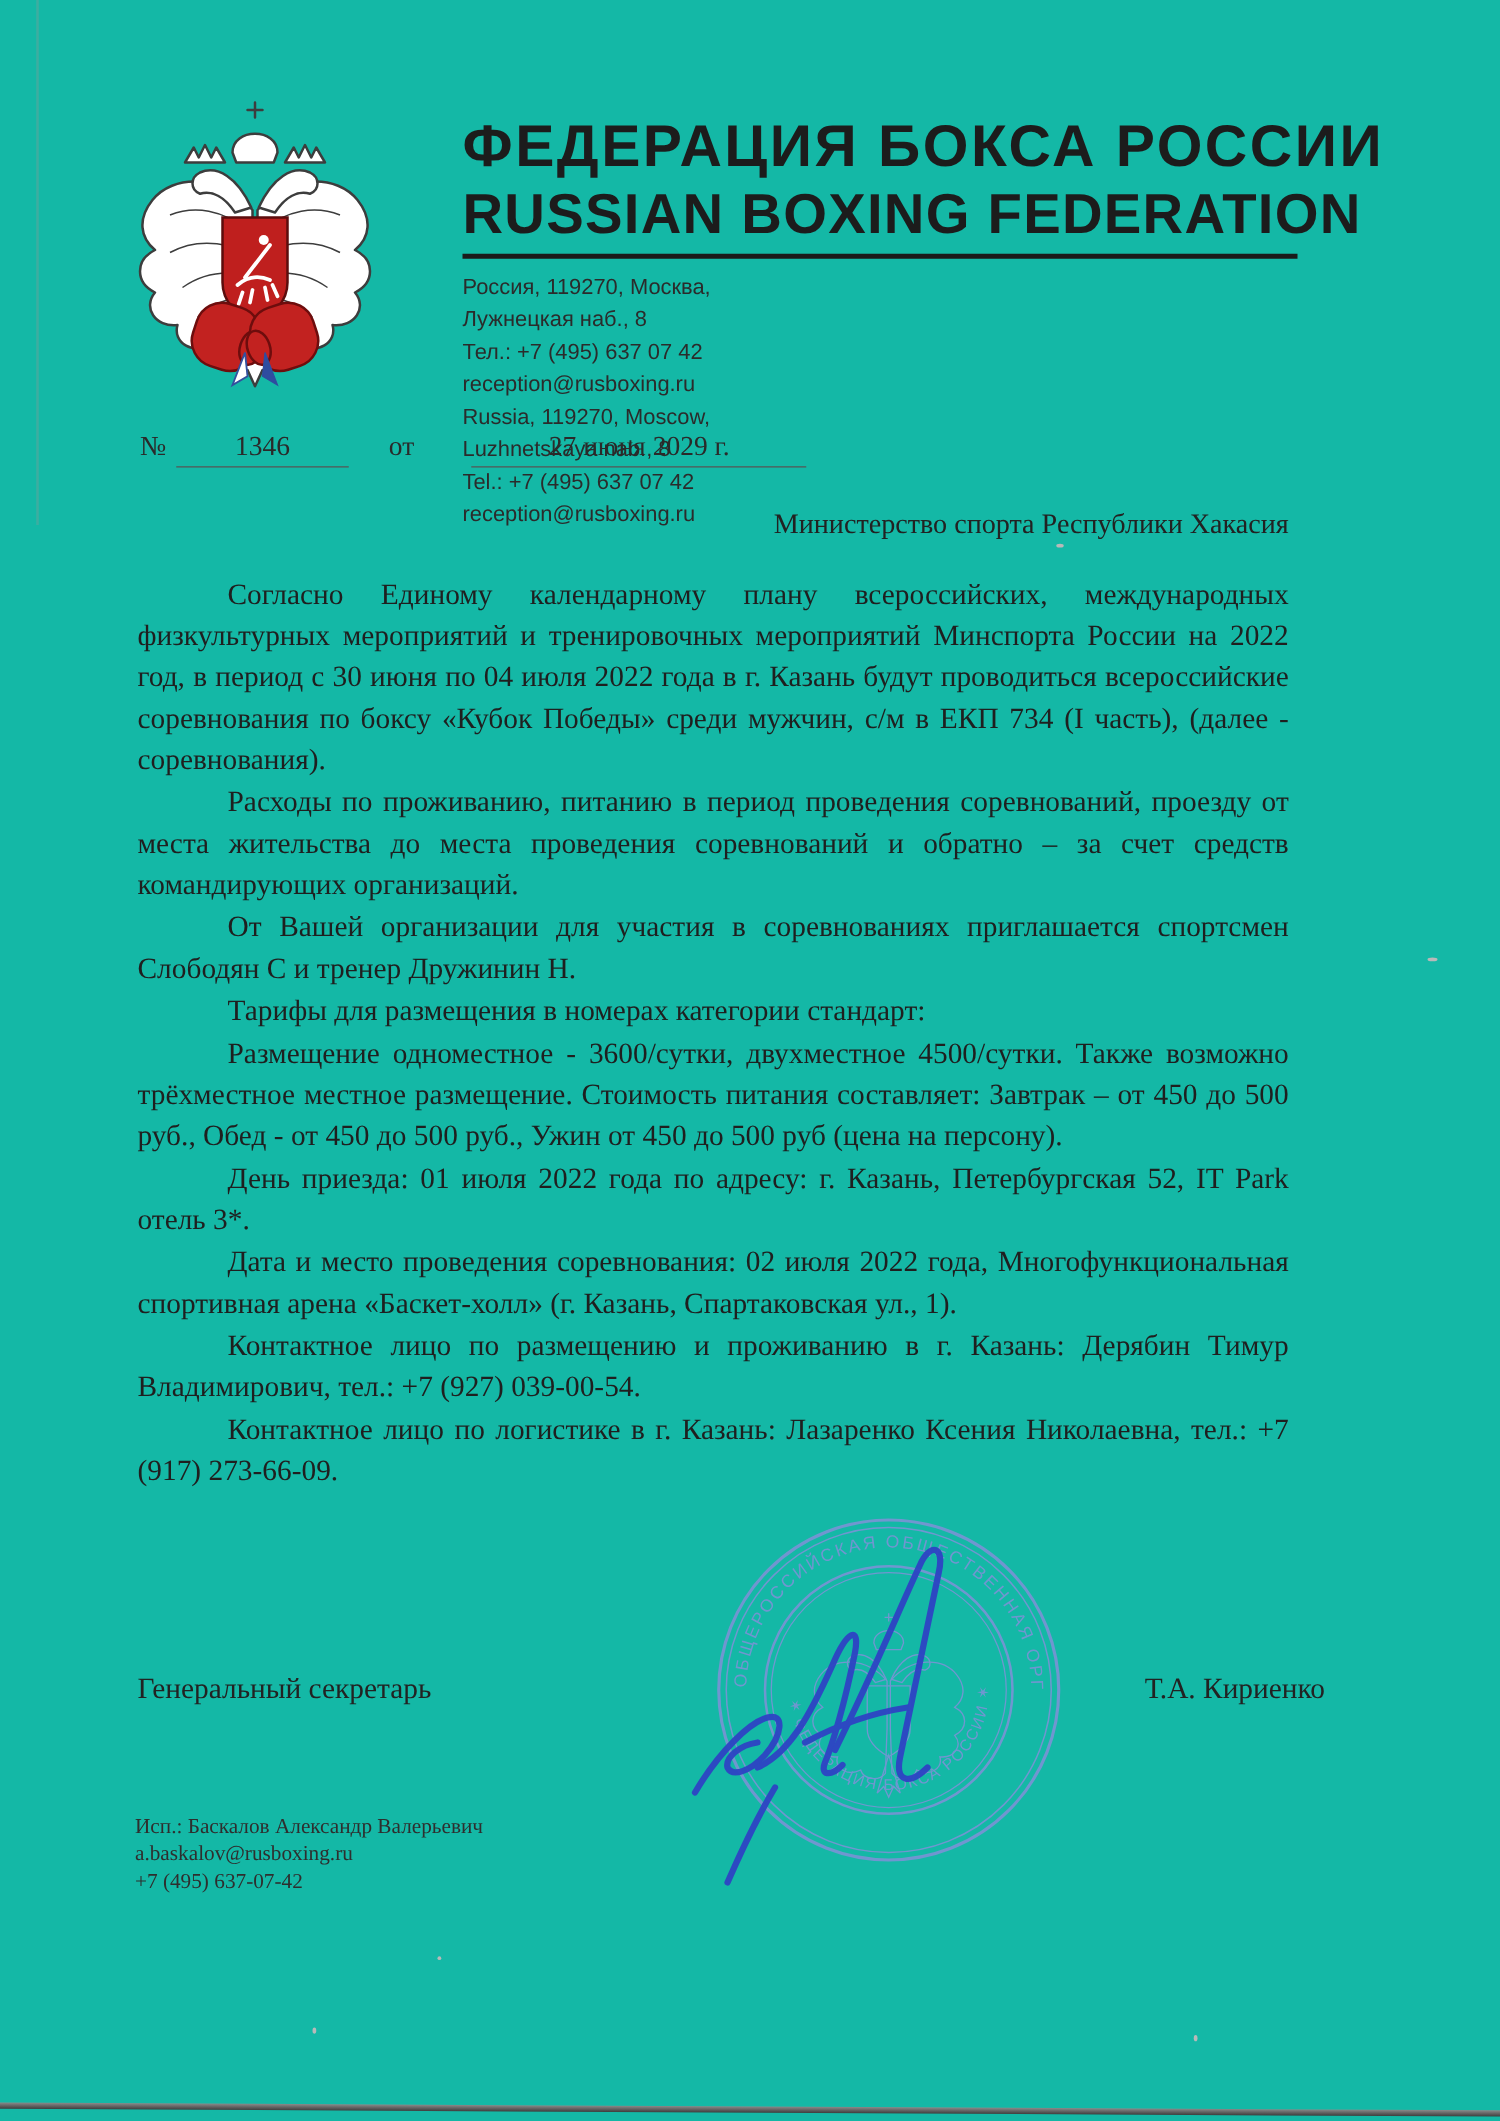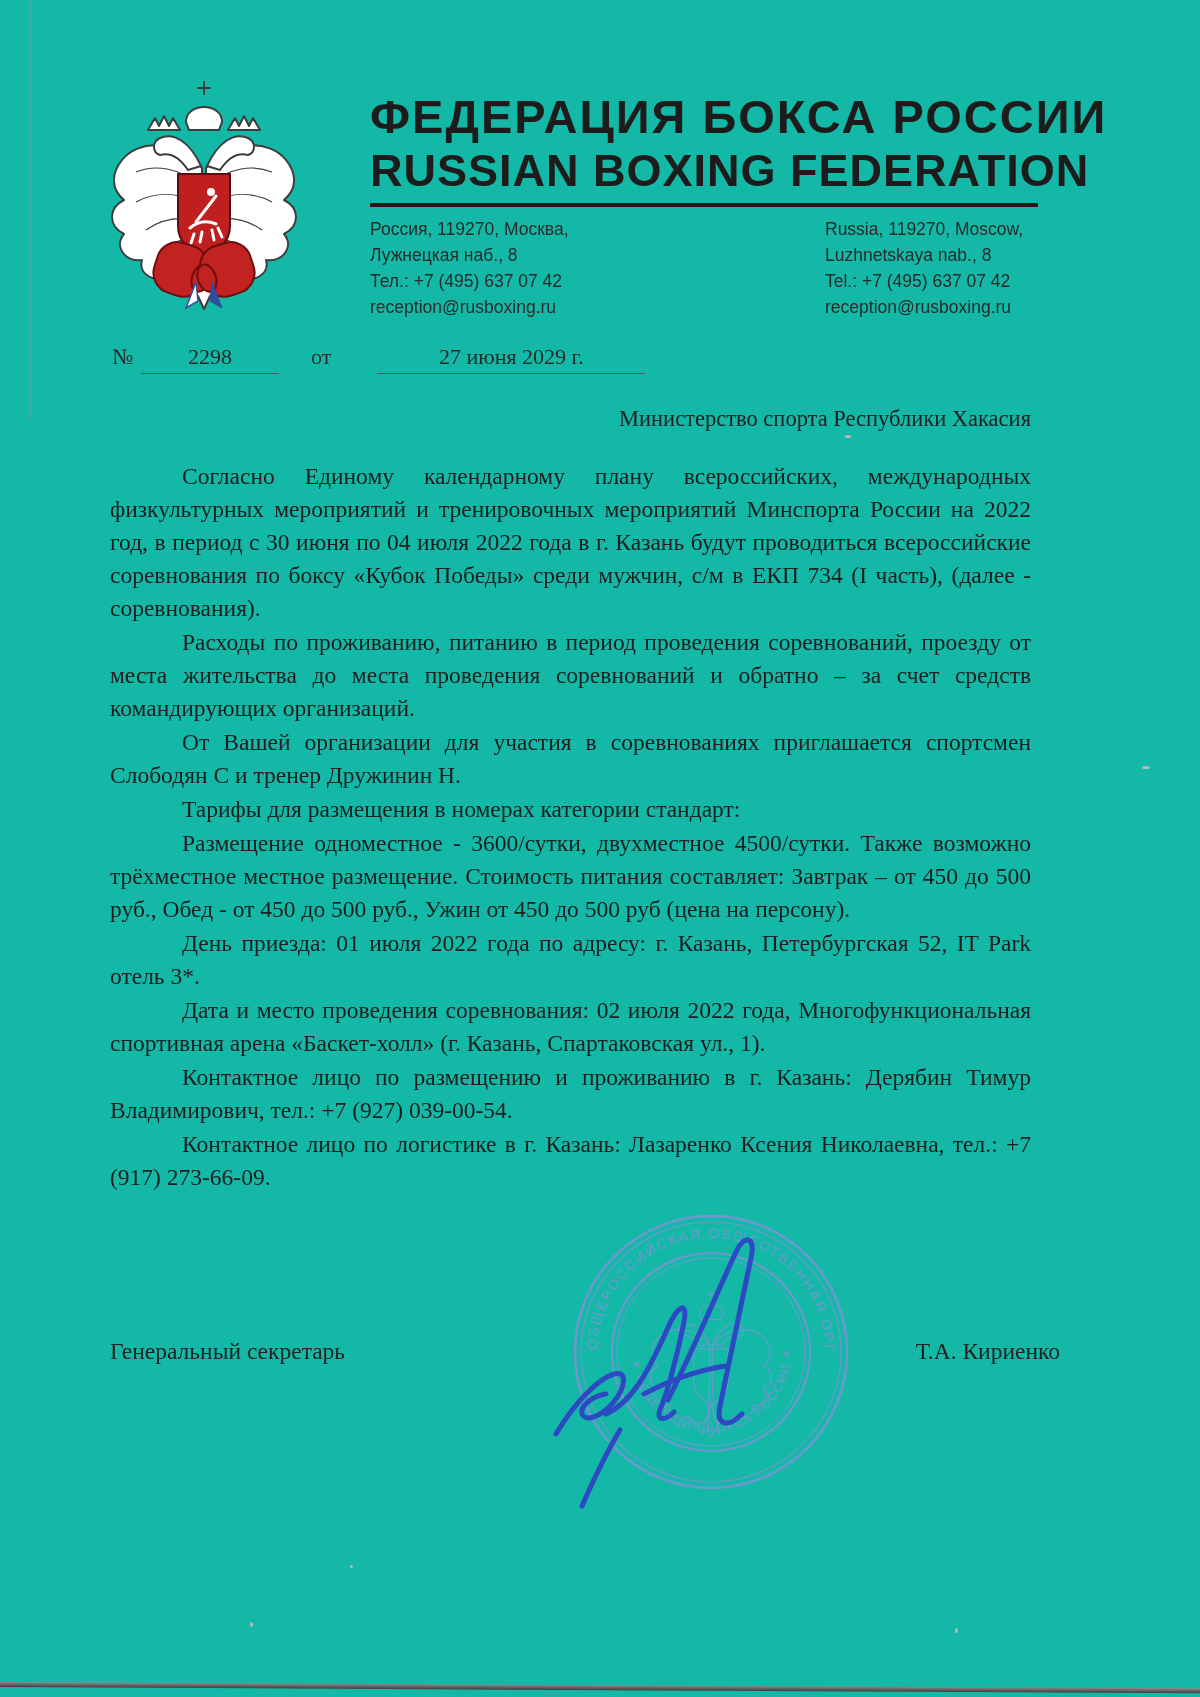--- a/index.html
+++ b/index.html
@@ -10,21 +10,21 @@
     font-family:"Liberation Serif","DejaVu Serif",serif;
     color:#1f1f1f;
   }
   
   .logo { position:absolute; left:98px; top:76px; width:212px; height:236px; }
   .head-text { position:absolute; left:370px; top:90px; width:672px;
     font-family:"Liberation Sans","DejaVu Sans",sans-serif; color:#1c1c1c; }
   .title-ru { font-size:47px; font-weight:800; letter-spacing:2px; white-space:nowrap; line-height:54px; }
   .title-en { font-size:45px; font-weight:800; letter-spacing:1px; white-space:nowrap; line-height:54px; }
   .divider  { margin-top:5px; width:668px; height:4px; background:#1b1b1b; }
-  .addr-row { display:flex; margin-top:9px; }
+  .addr-row { display:flex; margin-top:9px;flex-direction:column; }
   .addr { font-size:17.5px; line-height:26px; color:#2b2b2b; font-weight:500; }
   .addr-ru { width:455px; }
   
   .ref { position:absolute; left:112px; top:344px; font-size:22px; display:flex; align-items:baseline; color:#2a2a2a; }
   .ref .lbl { padding-right:8px; }
   .ref .u { border-bottom:1.5px solid #555; text-align:center; padding-bottom:3px; }
   .ref .num { width:138px; }
   .ref .gap1 { width:32px; }
   .ref .gap2 { width:38px; }
   .ref .date { width:268px; }
@@ -118,21 +118,21 @@
         <div>Russia, 119270, Moscow,</div>
         <div>Luzhnetskaya nab., 8</div>
         <div>Tel.: +7 (495) 637 07 42</div>
         <div>reception@rusboxing.ru</div>
       </div>
     </div>
   </div>
 
   <div class="ref">
     <span class="lbl">№</span>
-    <span class="u num">2298</span>
+    <span class="u num">1346</span>
     <span class="gap1"></span>
     <span class="lbl">от</span>
     <span class="gap2"></span>
     <span class="u date">27 июня 2029 г.</span>
   </div>
 
   <div class="recipient">Министерство спорта Республики Хакасия</div>
 
   <div class="body-text">
     <p>Согласно Единому календарному плану всероссийских, международных физкультурных мероприятий и тренировочных мероприятий Минспорта России на 2022 год, в период с 30 июня по 04 июля 2022 года в г. Казань будут проводиться всероссийские соревнования по боксу «Кубок Победы» среди мужчин, с/м в ЕКП 734 (I часть), (далее - соревнования).</p>
@@ -179,15 +179,20 @@
       <path d="M 96 212 C 122 198 152 188 178 184"></path>
       <path d="M 34 324 C 48 292 60 268 72 248"></path>
     </g>
   </svg>
 
   <div class="sig-row">
     <span>Генеральный секретарь</span>
     <span>Т.А. Кириенко</span>
   </div>
 
+  <div class="executor">
+    <div>Исп.: Баскалов Александр Валерьевич</div>
+    <div>a.baskalov@rusboxing.ru</div>
+    <div>+7 (495) 637-07-42</div>
+  </div>
 
   <div class="bottom-edge"></div>
 </div>
 
 </body></html>

